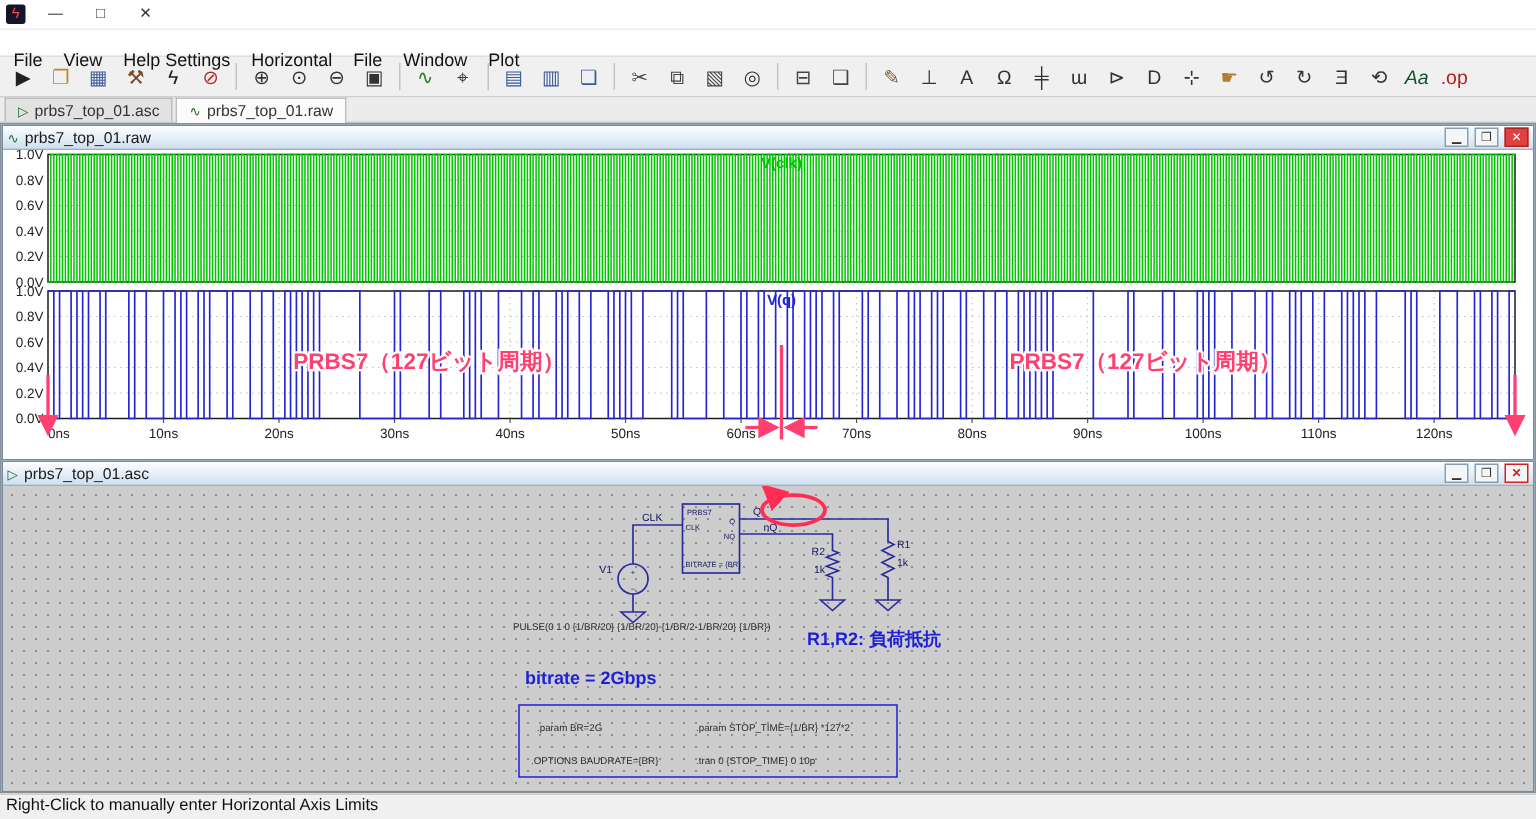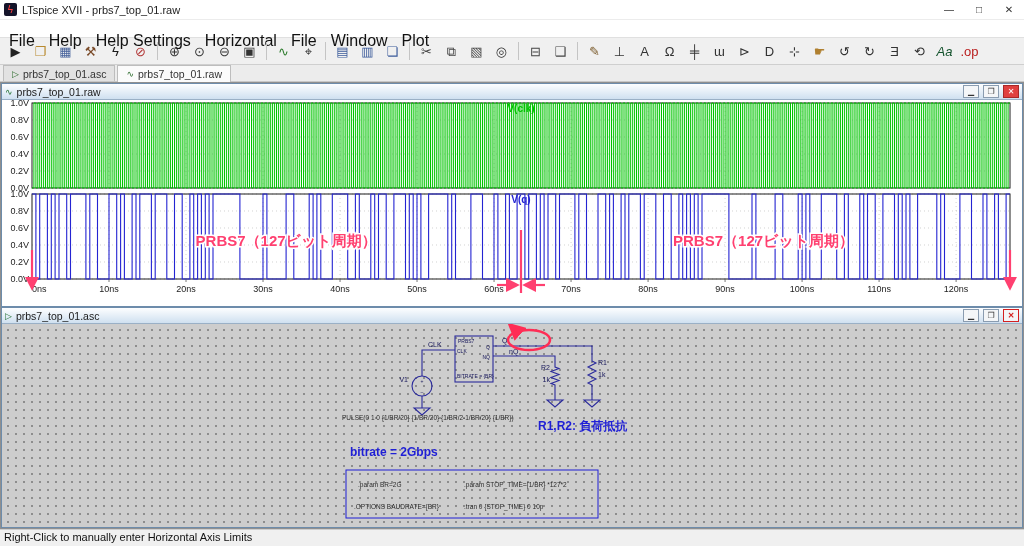--- a/index.html
+++ b/index.html
@@ -6,21 +6,21 @@
   html,body { width:1024px; height:546px; overflow:hidden; }
   body { font-family:"Liberation Sans", sans-serif; background:#fff; position:relative; font-size:11px; color:#111; }
 
   
   .titlebar { height:20px; background:#ffffff; display:flex; align-items:center; padding-left:4px; border-bottom:1px solid #ececec; }
   .app-icon { width:13px; height:13px; background:#14142a; color:#ff4040; font-size:10px; line-height:13px; text-align:center; margin-right:5px; border-radius:2px; }
   .title-text { font-size:11px; color:#222; flex:1; }
   .win-btn { width:30px; height:19px; text-align:center; line-height:19px; font-size:10px; color:#333; }
 
   .menubar { height:17px; background:#fff; display:flex; align-items:center; padding-left:2px; }
-  .menu-item { padding:0 7px; font-size:16px; color:#111; line-height:17px;margin-top:24px; }
+  .menu-item { padding:0 7px; font-size:12px; color:#111; line-height:17px;margin-top:24px; }
 
   .toolbar { height:28px; background:#f0f0f0; border-top:1px solid #e0e0e0; border-bottom:1px solid #cfcfcf; display:flex; align-items:center; padding:0 3px; }
   .tb-icon { width:23px; height:22px; text-align:center; line-height:22px; font-size:13px; margin:0 1px; border:1px solid transparent; white-space:nowrap; overflow:hidden; }
   .tb-sep { width:1px; height:18px; background:#c4c4c4; margin:0 4px; }
 
   .tabbar { height:17px; background:#ececec; display:flex; align-items:flex-end; padding-left:3px; border-bottom:1px solid #c8c8c8; }
   .tab { height:16px; display:flex; align-items:center; gap:4px; padding:0 8px; font-size:10.5px; background:#e2e2e2; border:1px solid #bdbdbd; border-bottom:none; margin-right:2px; color:#333; }
   .tab.active { background:#fbfbfb; height:17px; margin-bottom:-1px; }
   .tab-icon { font-size:9px; color:#2a6a2a; }
 
@@ -57,29 +57,28 @@
   .stext  { font-size:6.5px; fill:#2b2b2b; }
   .note   { font-size:12px; font-weight:bold; fill:#1f1fd6; }
 
   .statusbar { position:absolute; left:0; right:0; bottom:0; height:17px; background:#f0f0f0; border-top:1px solid #cfcfcf; font-size:11px; color:#111; padding:1px 4px; }
 </style>
 </head>
 <body>
 
 <div class="titlebar">
   <span class="app-icon">ϟ</span>
-  <span class="title-text">LTspice XVII - prbs7_top_01.raw</span>
   <span class="win-btn">—</span>
   <span class="win-btn">□</span>
   <span class="win-btn">✕</span>
 </div>
 
 <div class="menubar">
     <span class="menu-item">File</span>
-    <span class="menu-item">Help</span>
+    <span class="menu-item">View</span>
     <span class="menu-item">Help Settings</span>
     <span class="menu-item">Horizontal</span>
     <span class="menu-item">File</span>
     <span class="menu-item">Window</span>
     <span class="menu-item">Plot</span>
   </div>
 
 <div class="toolbar">
     <span class="tb-icon" style="color: rgb(34, 34, 34);">▶</span>
     <span class="tb-icon" style="color: rgb(185, 138, 47);">❐</span>

